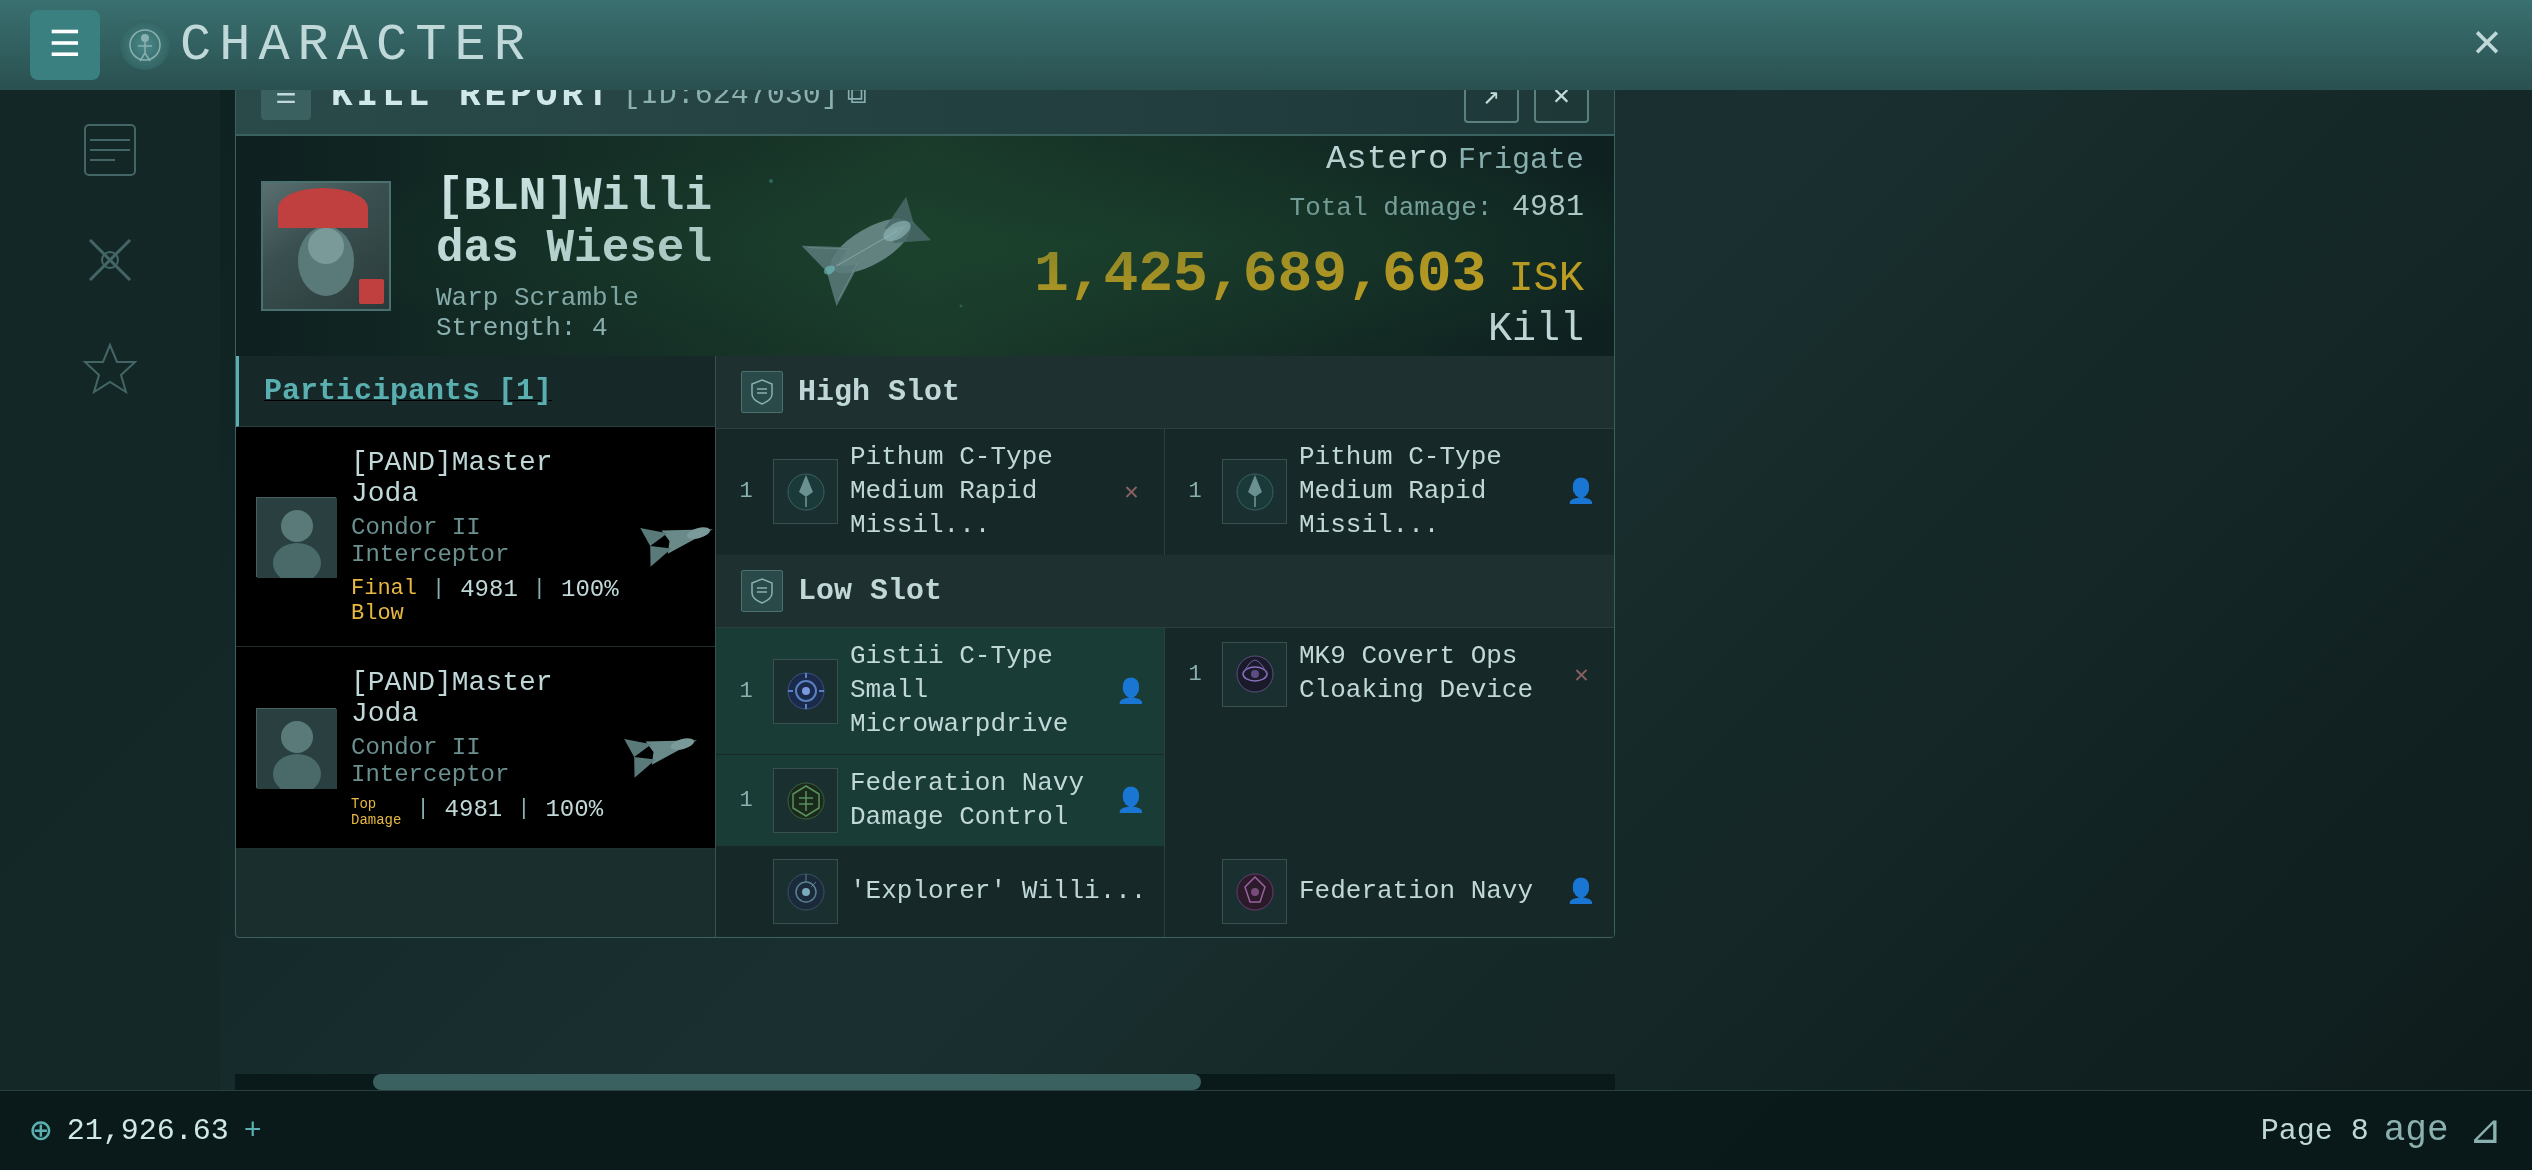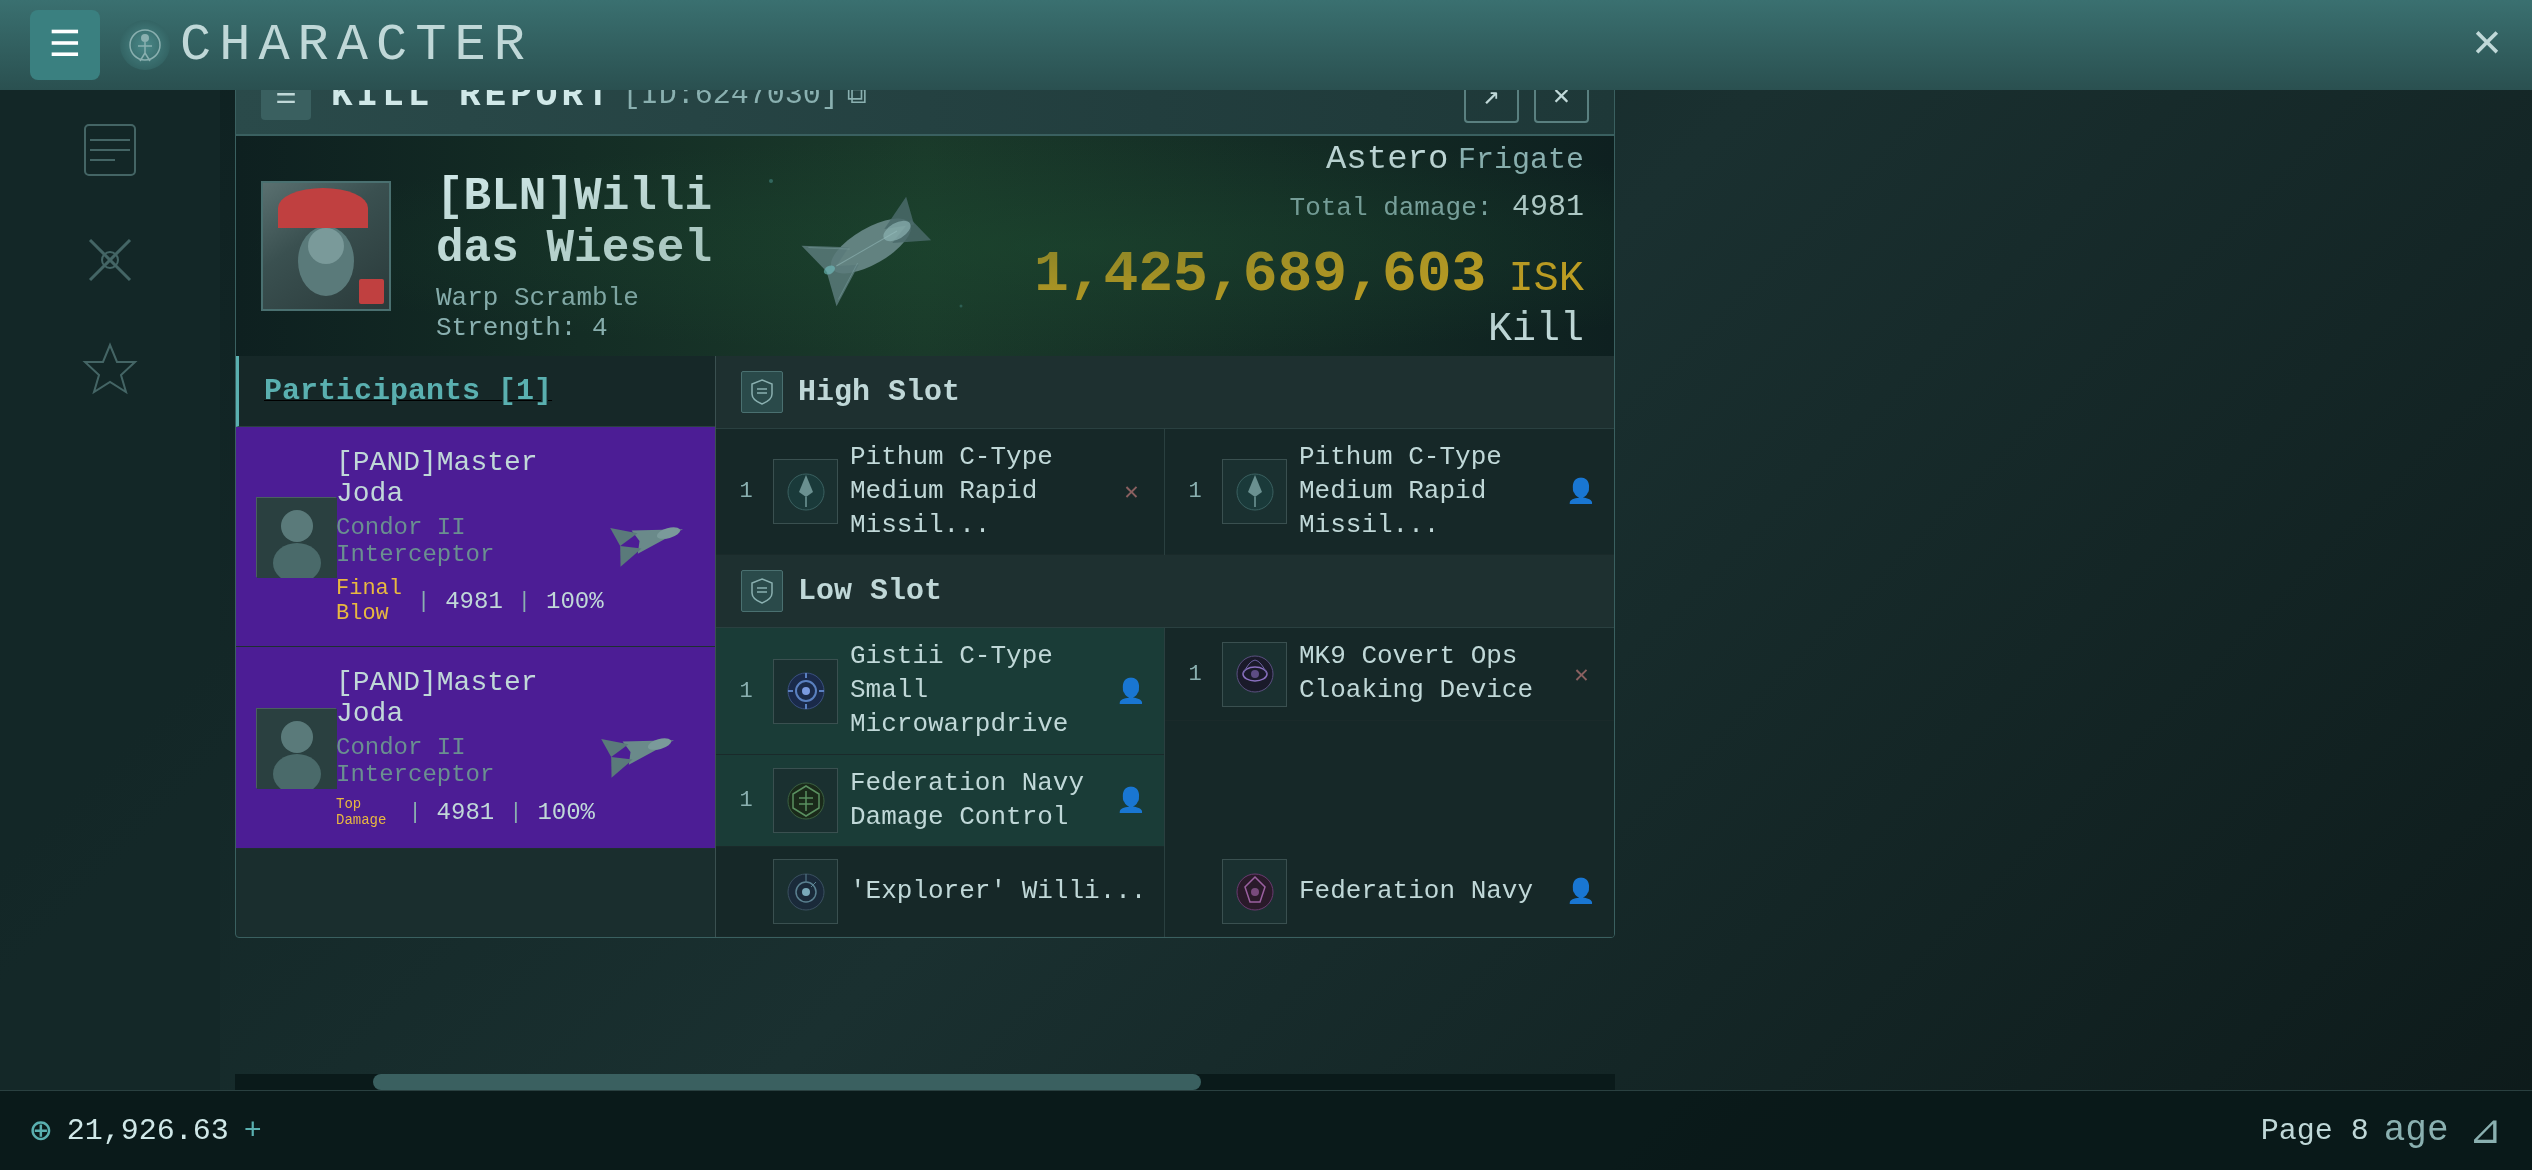--- a/index.html
+++ b/index.html
@@ -298,22 +298,22 @@
       font-size: 30px;
       color: #5ab0b0;
       font-weight: bold;
     }
 
     .participant-row {
       display: flex;
       align-items: center;
       padding: 20px 20px;
       border-bottom: 1px solid #1e3030;
-      background: #4c1d95;
-      gap: 0;
+      background: #000000;
+      gap: 15px;
     }
 
     .participant-avatar {
       width: 80px; height: 80px;
       background: linear-gradient(135deg, #3a5050, #2a3a3a);
       border: 1px solid #4a6060;
       flex-shrink: 0;
     }
 
     .participant-details {
@@ -327,21 +327,20 @@
     }
 
     .participant-ship {
       font-size: 24px;
       color: #6a9090;
       margin-bottom: 5px;
     }
 
     .participant-stats-row {
       display: flex;
-      align-items: center;
       gap: 15px;
       margin-top: 8px;
     }
 
     .final-blow-badge {
       font-size: 22px;
       color: #e8b840;
     }
 
     .top-damage-badge {

